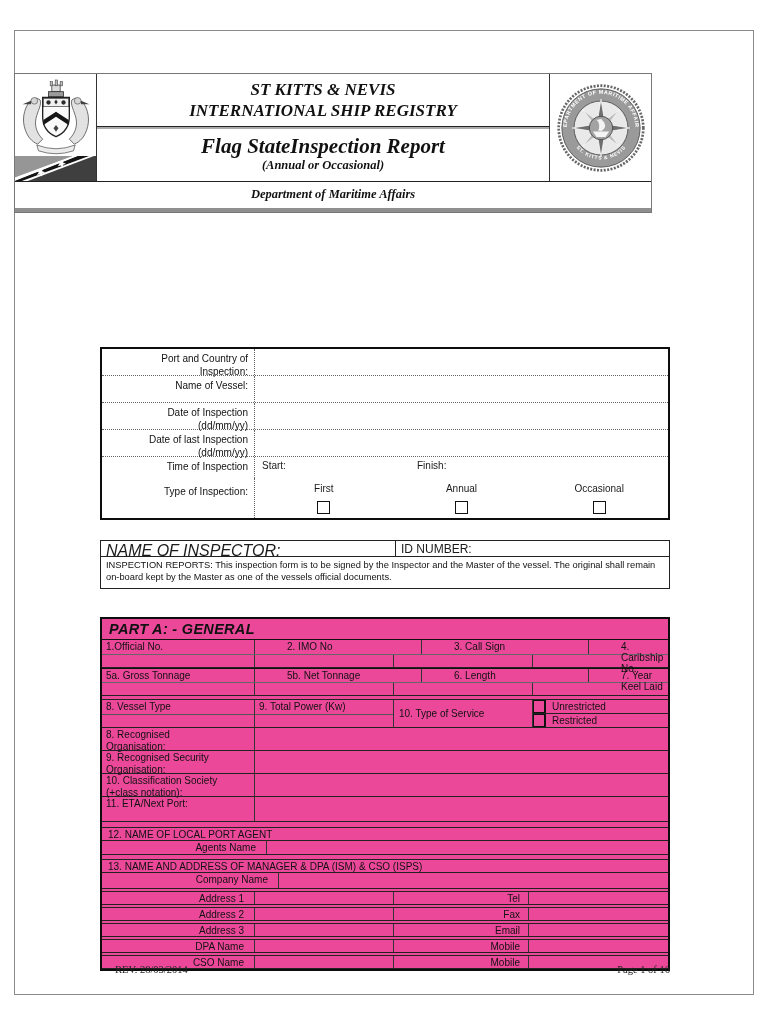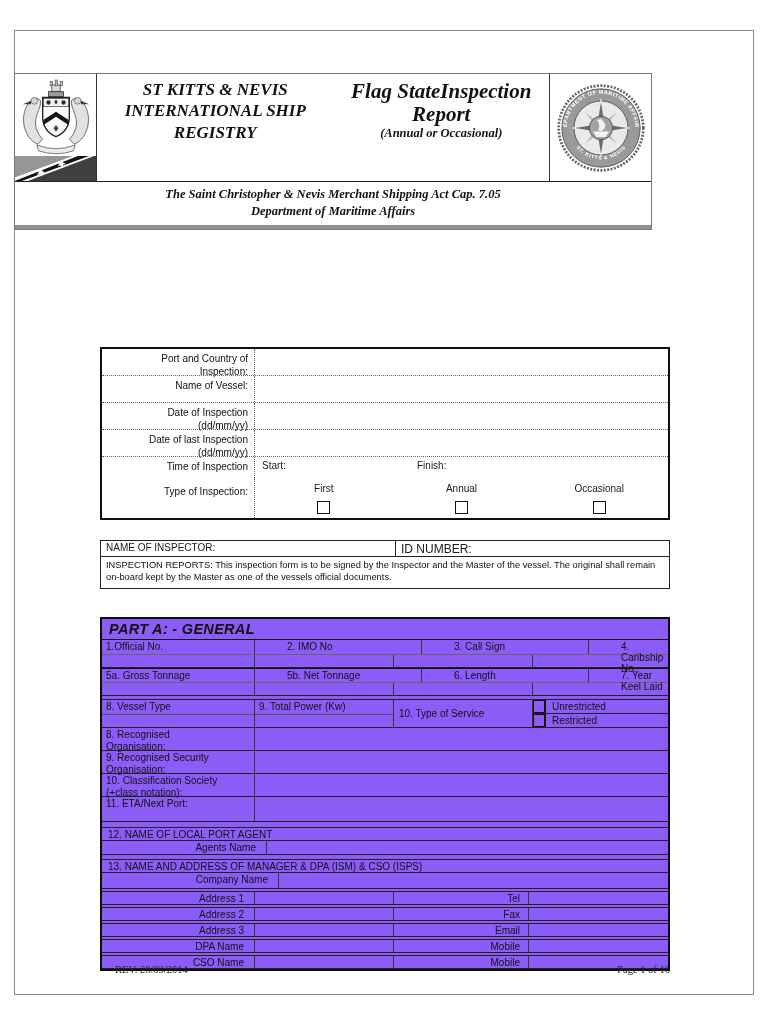--- a/index.html
+++ b/index.html
@@ -7,21 +7,21 @@
   *{box-sizing:border-box;}
   #page{position:absolute;left:14px;top:30px;width:740px;height:965px;border:1px solid #8a8a8a;background:#fff;}
 
   
   .hdr{position:absolute;left:-1px;top:42px;width:638px;border:1px solid #777;background:#fff;}
   .hdr-top{display:flex;height:107px;}
   .arms-cell{width:82px;border-right:1.5px solid #333;display:flex;flex-direction:column;overflow:hidden;}
   .arms-cell svg.arms{display:block;margin:1px auto 0;}
   .flagwrap{margin-top:auto;height:25px;}
   .flagwrap svg{display:block;width:100%;height:100%;}
-  .title-cell{flex:1;border-right:1.5px solid #333;display:flex;}
+  .title-cell{flex:1;border-right:1.5px solid #333;display:flex;flex-direction:column;}
   .org-block{padding-top:5px;text-align:center;font-family:"Liberation Serif",serif;font-style:italic;font-weight:bold;font-size:17px;line-height:1.25;color:#111;}
   .h-rule{height:3px;background:#aaa;border-top:1.2px solid #222;margin-top:4px;}
   .report-block{text-align:center;padding-top:6px;font-family:"Liberation Serif",serif;font-style:italic;font-weight:bold;color:#111;}
   .report-title{font-size:21px;line-height:1.1;}
   .report-sub{font-size:12.5px;}
   .seal-cell{width:101px;display:flex;align-items:center;justify-content:center;}
   .act-band{border-top:1.5px solid #222;border-bottom:4px solid #8f8f8f;text-align:center;padding:4px 0 5px;font-family:"Liberation Serif",serif;font-style:italic;font-weight:bold;font-size:12.5px;line-height:1.35;color:#111;}
 
   
   .vtab{position:absolute;left:85px;top:316px;width:570px;border:2px solid #0d0d0d;background:#fff;}
@@ -32,26 +32,26 @@
   .h27{height:27px;} .h21{height:21px;} .h40{height:40px;}
   .startlbl{position:absolute;left:7px;top:3px;}
   .finishlbl{position:absolute;left:162px;top:3px;}
   .type-opts{flex:1;display:flex;padding-top:5px;}
   .type-opt{flex:1;display:flex;flex-direction:column;align-items:center;font-size:10px;}
   .cbx{width:13px;height:13px;border:1.6px solid #111;margin-top:7px;background:#fff;}
 
   
   .itab{position:absolute;left:85px;top:509px;width:570px;border:1.2px solid #222;background:#fff;}
   .itop{display:flex;height:16px;border-bottom:1.2px solid #222;}
-  .iname{width:295px;border-right:1.2px solid #222;padding:1px 0 0 5px;font-size:10px;}
+  .iname{width:295px;border-right:1.2px solid #222;padding:1px 0 0 5px;font-size:16px;font-style:italic;}
   .iid{flex:1;padding:1px 0 0 5px;font-size:12px;}
   .inote{padding:2px 8px 4px 5px;font-size:9.3px;line-height:1.32;color:#111;}
 
   
-  .pa{position:absolute;left:85px;top:586px;width:570px;border:2px solid #0d0d0d;font-size:10px;background:#8b5cf6;color:#111;}
+  .pa{position:absolute;left:85px;top:586px;width:570px;border:2px solid #0d0d0d;font-size:10px;background:#ec4899;color:#111;}
   .pa-title{height:21px;font-style:italic;font-weight:bold;font-size:14.5px;padding:2px 0 0 7px;border-bottom:1.5px solid #111;letter-spacing:.3px;}
   .g4{display:flex;}
   .c1{width:153px;} .c2{width:139px;} .c3{width:139px;} .c4{flex:1;}
   .br{border-right:1px solid #333;}
   .lrow{height:15px;border-bottom:1px solid #666;gap:28px;}
   .lrow>div{padding:1px 0 0 4px;}
   .erow{height:13px;border-bottom:1px solid #222;}
   .bt2{border-top:1.6px solid #111;}
   .gap3{height:3px;} .gap5{height:5px;} .gap4{height:4px;} .gap2{height:2px;}
   .r3{display:flex;height:29px;border-bottom:1px solid #222;}
@@ -165,21 +165,20 @@
           <polygon points="50,18 54.5,45.5 82,50 54.5,54.5 50,82 45.5,54.5 18,50 45.5,45.5" fill="#6e6e6e" stroke="#fff" stroke-width="0.8"></polygon>
           <circle cx="50" cy="50" r="13" fill="#a3a3a3" stroke="#4a4a4a" stroke-width="1"></circle>
           <path d="M41,54 L59,54 L55,60 L45,60 Z" fill="#f4f4f4"></path>
           <path d="M50,40 C56,45 56,50 51,53 L47,53 C49,48 48,43 45,41 Z" fill="#f4f4f4"></path>
           <line x1="50" y1="40" x2="50" y2="54" stroke="#f4f4f4" stroke-width="0.8"></line>
         </svg>
       </div>
     </div>
 
     <div class="act-band">
-      <div>The Saint Christopher &amp; Nevis Merchant Shipping Act Cap. 7.05</div>
       <div>Department of Maritime Affairs</div>
     </div>
   </div>
 
   <div class="vtab">
     <div class="vrow dot h27">
       <div class="vlabel">Port and Country of
 Inspection:</div>
       <div class="vvalue"></div>
     </div>

